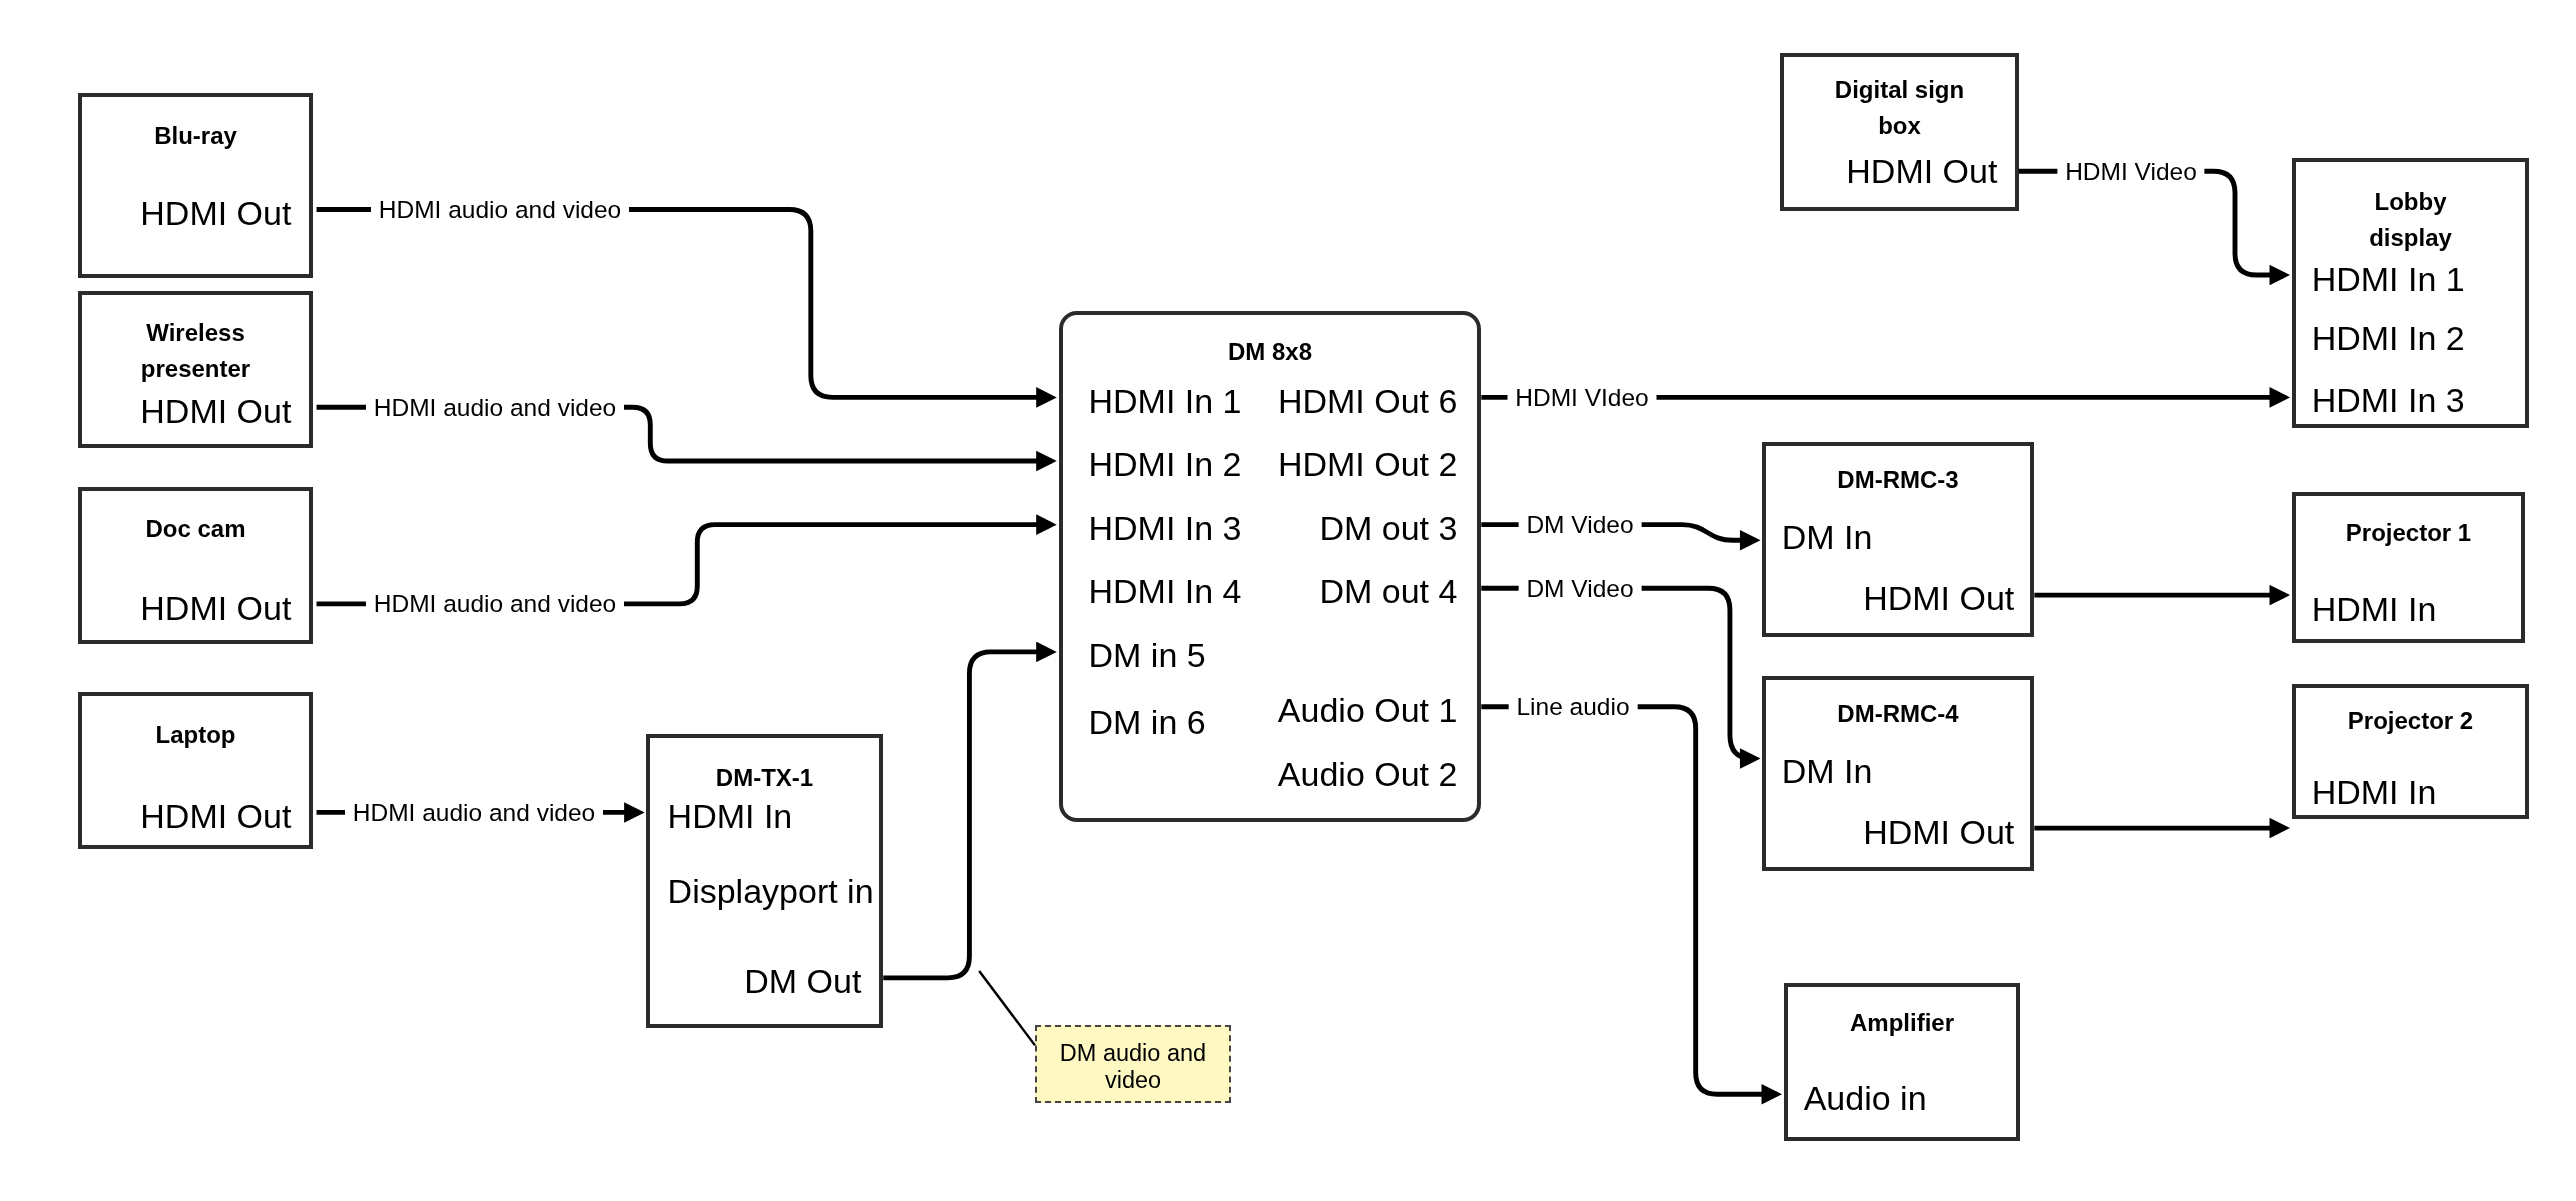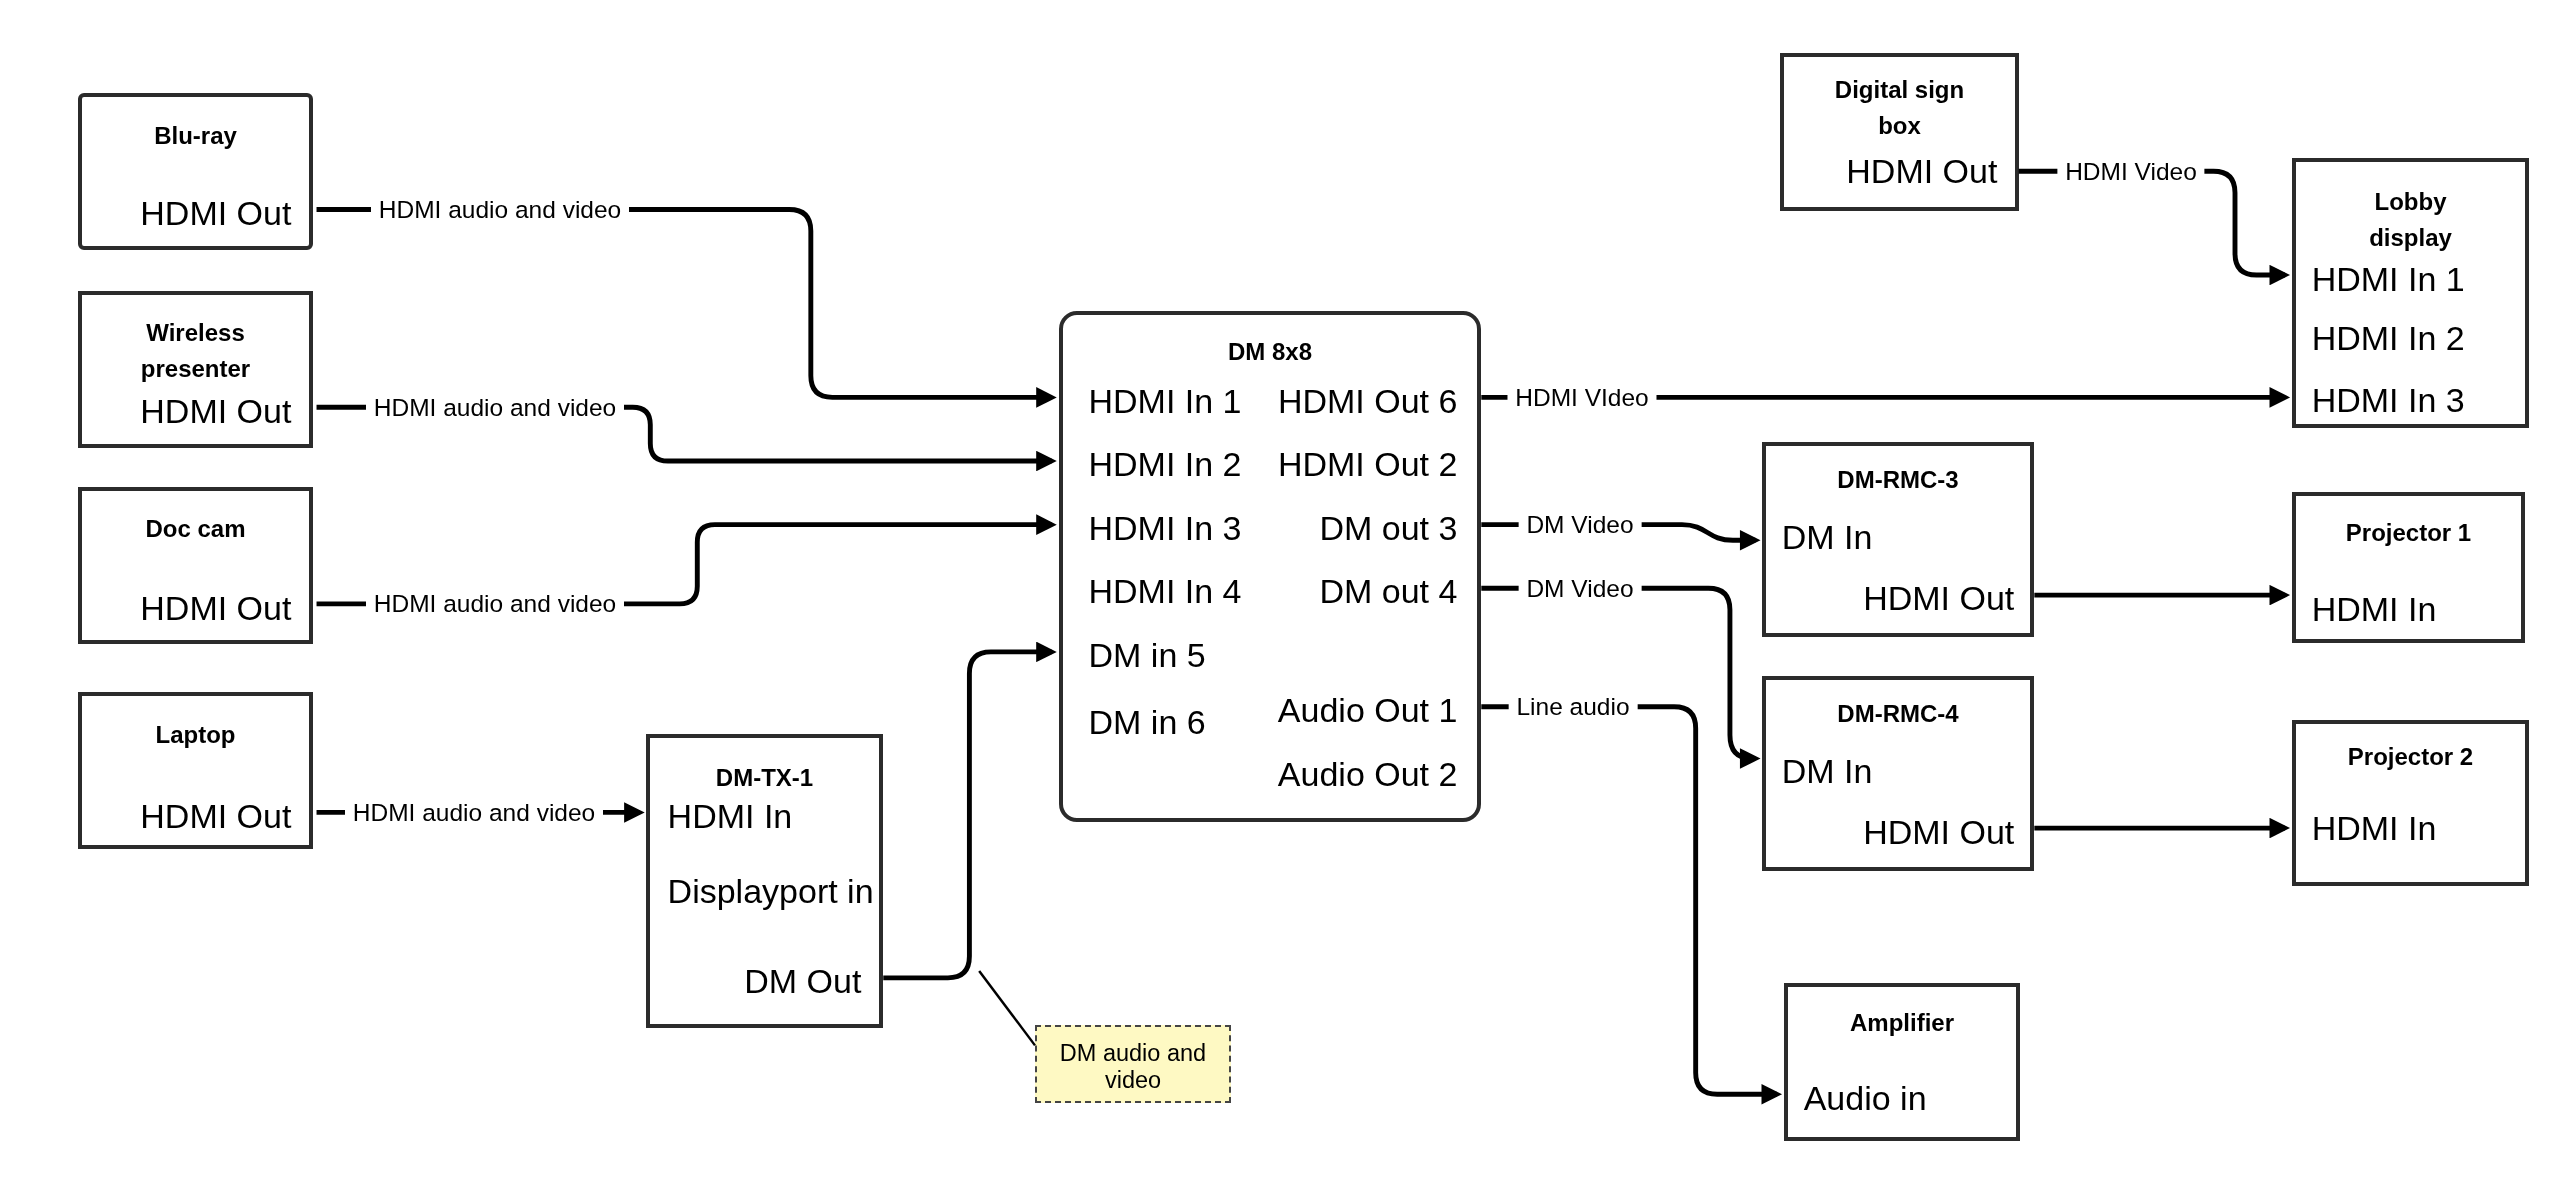--- a/index.html
+++ b/index.html
@@ -36,21 +36,21 @@
       <path marker-end="url(#arrow)" d="M 1513 536 H 1718 C 1744 536 1744 552 1770 552 H 1793"></path>
       <path marker-end="url(#arrow)" d="M 1513 601 H 1745 Q 1767 601 1767 623 V 751 Q 1767 775 1789 775 H 1793"></path>
       <path marker-end="url(#arrow)" d="M 1513 722 H 1710 Q 1732 722 1732 744 V 1096 Q 1732 1118 1754 1118 H 1815"></path>
       <path marker-end="url(#arrow)" d="M 2062 175 H 2261 Q 2283 175 2283 197 V 259 Q 2283 281 2305 281 H 2334"></path>
       <path marker-end="url(#arrow)" d="M 2078 608 H 2334"></path>
       <path marker-end="url(#arrow)" d="M 2078 846 H 2334"></path>
     </g>
     <path stroke="#000" stroke-width="2.5" fill="none" d="M 1000 992 L 1057 1068"></path>
   </svg>
 
-  <div class="node" style="left:78px;top:93px;width:235px;height:157px;border-radius:6px;">
+  <div class="node" style="left:78px;top:93px;width:235px;height:185px;">
     <div class="title" style="top:18.6px;">Blu-ray</div>
     <div class="port r" style="top:100px;right:17.6px;">HDMI Out</div>
   </div>
 
   <div class="node" style="left:78px;top:291px;width:235px;height:157px;">
     <div class="title two-line" style="top:19.6px;">
       <div>Wireless</div>
       <div>presenter</div>
     </div>
     <div class="port r" style="top:100px;right:17.6px;">HDMI Out</div>
@@ -117,21 +117,21 @@
     <div class="title" style="top:16.6px;">Projector 1</div>
     <div class="port" style="top:97px;left:15.7px;">HDMI In</div>
   </div>
 
   <div class="node" style="left:1762px;top:676px;width:272px;height:195px;">
     <div class="title" style="top:13.7px;">DM-RMC-4</div>
     <div class="port" style="top:75px;left:15.7px;">DM In</div>
     <div class="port r" style="top:136px;right:15.7px;">HDMI Out</div>
   </div>
 
-  <div class="node" style="left:2292px;top:720px;width:237px;height:166px;">
+  <div class="node" style="left:2292px;top:684px;width:237px;height:135px;">
     <div class="title" style="top:12.7px;">Projector 2</div>
     <div class="port" style="top:88px;left:15.7px;">HDMI In</div>
   </div>
 
   <div class="node" style="left:1784px;top:983px;width:236px;height:158px;">
     <div class="title" style="top:15.7px;">Amplifier</div>
     <div class="port" style="top:95px;left:15.7px;">Audio in</div>
   </div>
 
   <div class="wire-label" style="left:500px;top:193px;">HDMI audio and video</div>

